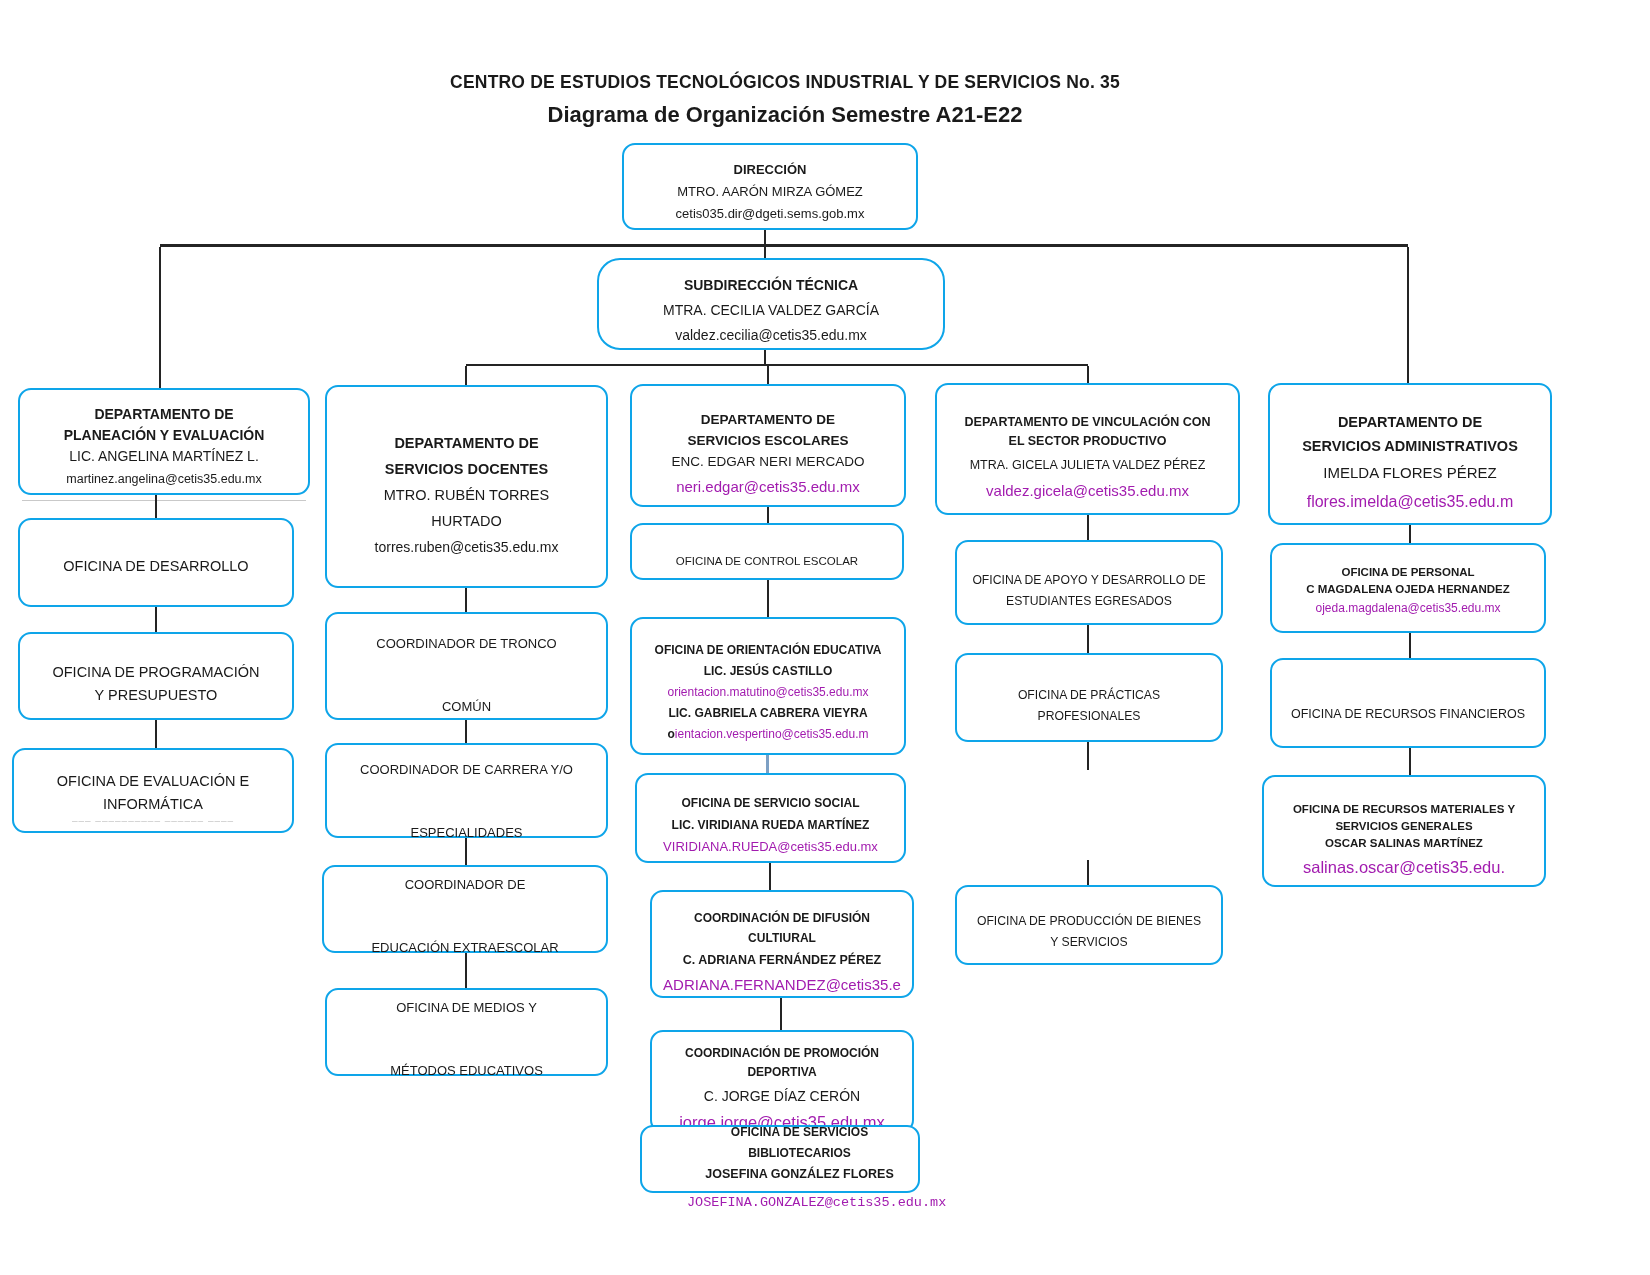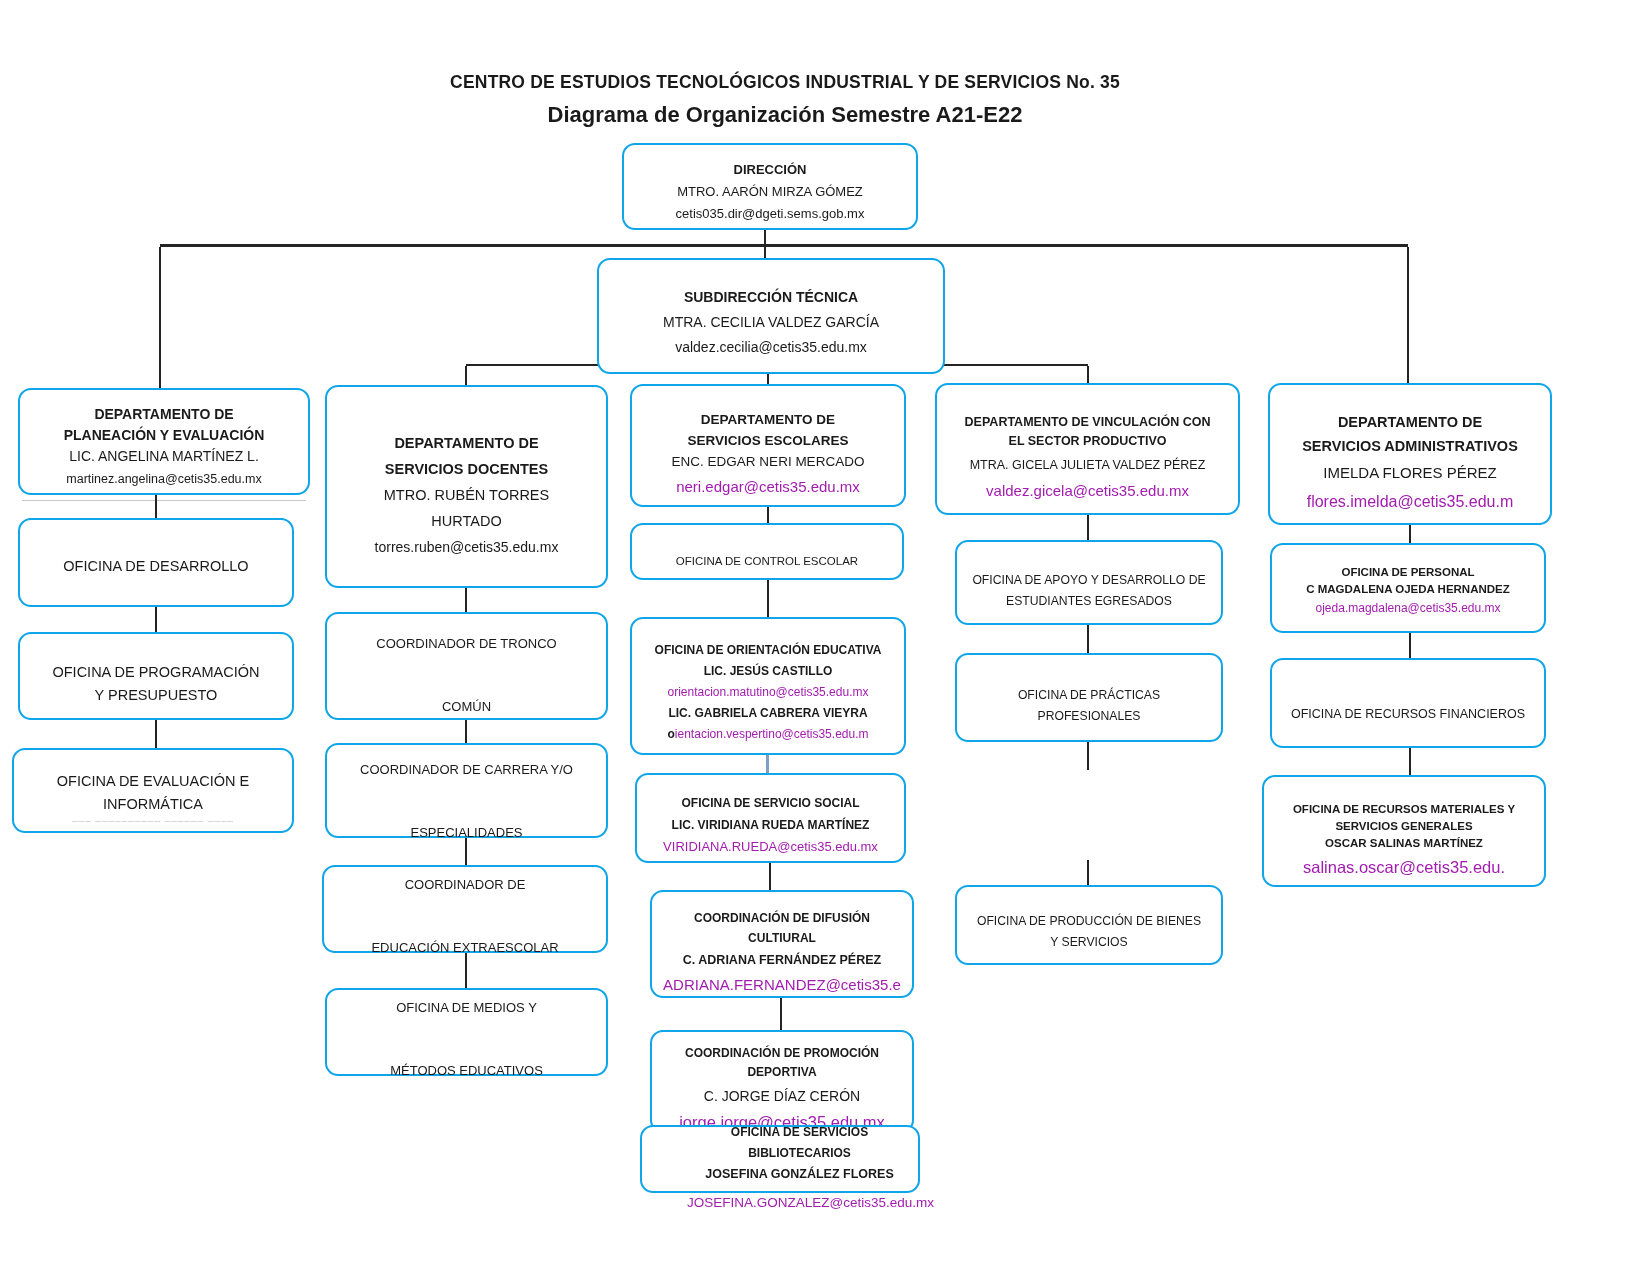--- a/index.html
+++ b/index.html
@@ -49,21 +49,21 @@
   .b-c3ss{padding-top:14px;font-size:12px;line-height:22px;}
   .b-c3ss .e{font-size:13px;}
   .b-c3d{padding-top:14px;font-size:12px;line-height:20px;}
   .b-c3d .n{font-size:12.5px;margin-top:2px;}
   .b-c3d .e{font-size:15px;margin-top:5px;}
   .b-c3p{padding-top:12px;font-size:12px;line-height:19px;}
   .b-c3p .n{font-size:14px;margin-top:5px;}
   .b-c3p .e{font-size:16.5px;margin-top:7px;}
   .b-c3bib{padding-top:16px;font-size:12px;line-height:21px;}
   .b-c3bib .n{font-size:12.5px;}
-  .b-c3bib .e{font-size:13.5px;margin-top:7px;}
+  .b-c3bib .e{font-size:13.5px;margin-top:7px;font-family:Liberation Mono, monospace;}
   .b-c4h{padding-top:14px;font-size:12.5px;line-height:19px;}
   .b-c4h .n{margin-top:5px;}
   .b-c4h .e{font-size:15px;margin-top:6px;}
   .b-c4{font-size:12.2px;line-height:21px;}
   .b-c5h{padding-top:16px;font-size:14.5px;line-height:24px;}
   .b-c5h .n{font-size:15px;margin-top:3px;}
   .b-c5h .e{font-size:16px;margin-top:5px;}
   .b-c5p{padding-top:4px;font-size:11.5px;line-height:17px;}
   .b-c5p .e{font-size:12px;margin-top:2px;}
   .b-c5f{padding-top:22px;font-size:12.5px;}
@@ -116,21 +116,21 @@
   <div class="vline" style="left:1409px;top:525px;width:2px;height:18px;"></div>
   <div class="vline" style="left:1409px;top:633px;width:2px;height:25px;"></div>
   <div class="vline" style="left:1409px;top:748px;width:2px;height:27px;"></div>
 
   <div class="box b-dir" style="left:622px;top:143px;width:296px;height:87px;">
     <span class="ln t">DIRECCIÓN</span>
     <span class="ln">MTRO. AARÓN MIRZA GÓMEZ</span>
     <span class="ln">cetis035.dir@dgeti.sems.gob.mx</span>
   </div>
 
-  <div class="box b-sub" style="left:597px;top:258px;width:348px;height:116px;">
+  <div class="box b-sub" style="left:597px;top:258px;width:348px;height:92px;border-radius:23px;">
     <span class="ln t">SUBDIRECCIÓN TÉCNICA</span>
     <span class="ln">MTRA. CECILIA VALDEZ GARCÍA</span>
     <span class="ln">valdez.cecilia@cetis35.edu.mx</span>
   </div>
 
   <div class="box b-c1h" style="left:18px;top:388px;width:292px;height:107px;">
     <span class="ln t">DEPARTAMENTO DE</span>
     <span class="ln t">PLANEACIÓN Y EVALUACIÓN</span>
     <span class="ln">LIC. ANGELINA MARTÍNEZ L.</span>
     <span class="ln e">martinez.angelina@cetis35.edu.mx</span>

